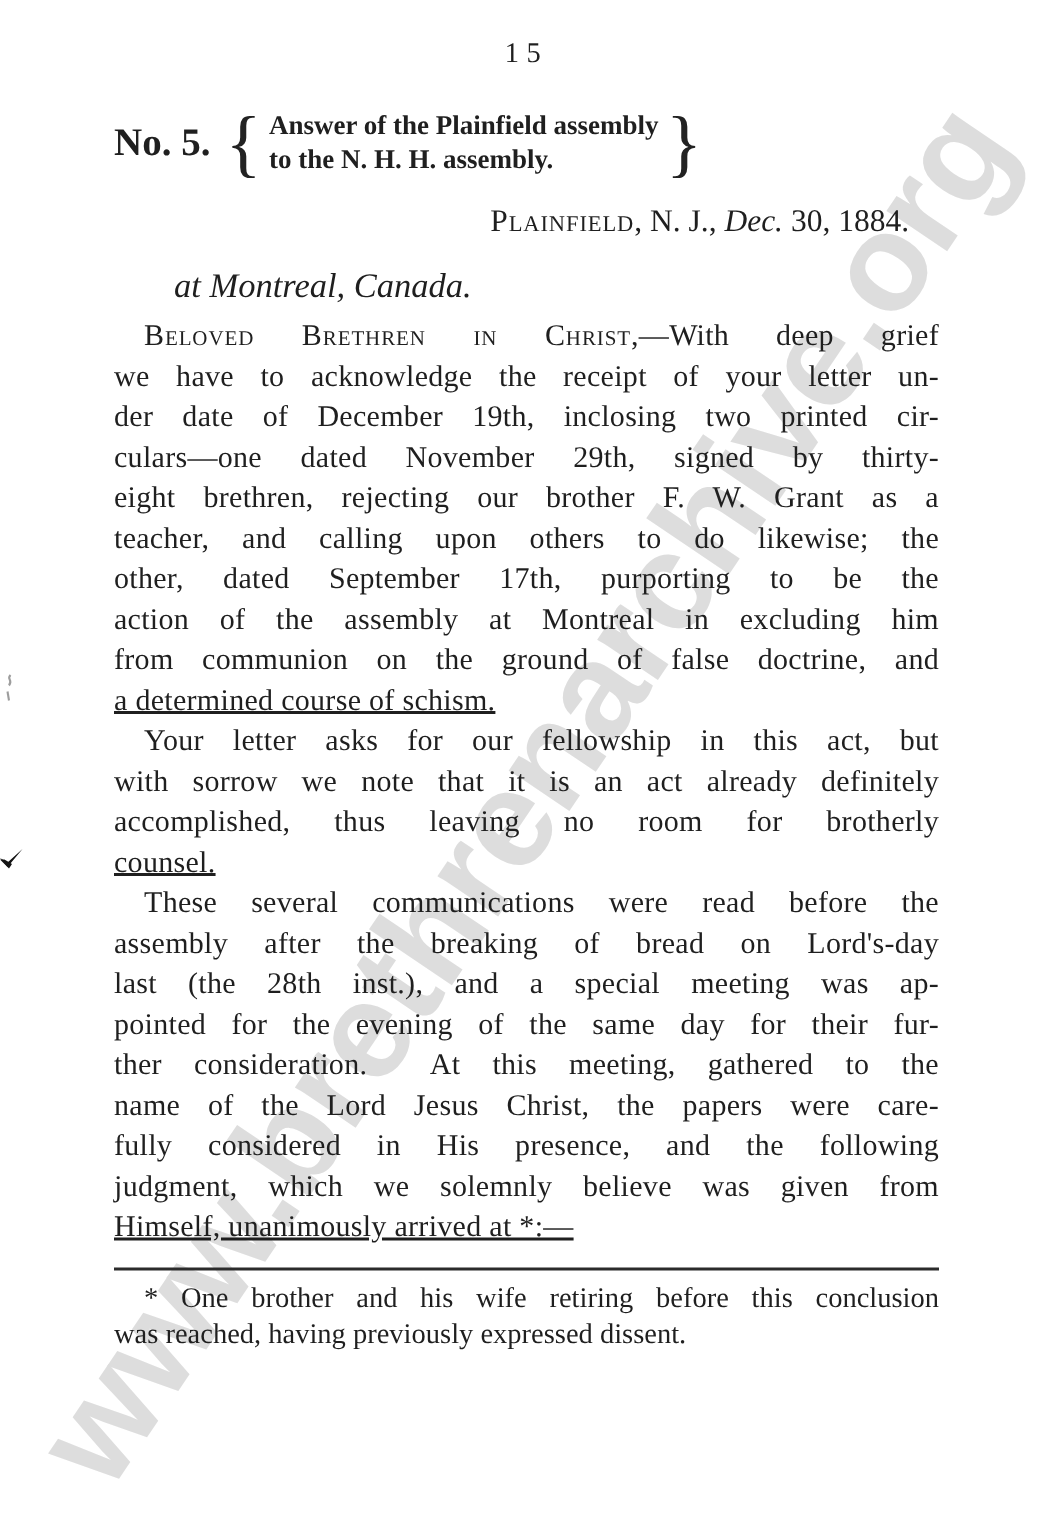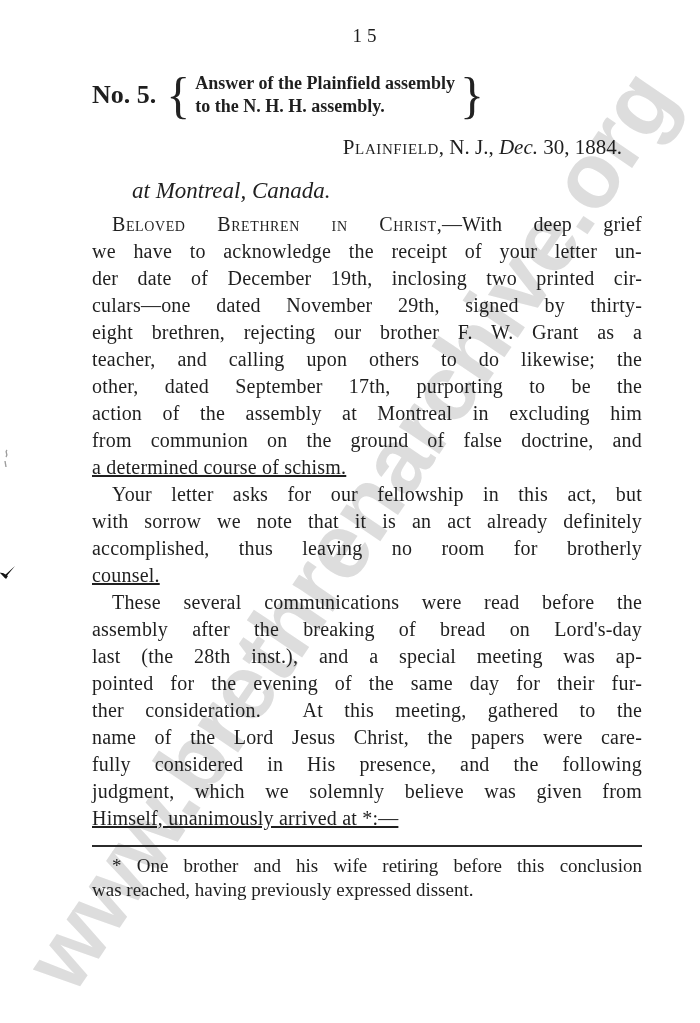--- a/index.html
+++ b/index.html
@@ -20,21 +20,21 @@
     font-size: 92px;
     letter-spacing: -1px;
     color: #c7c7c7;
     opacity: 0.6;
     white-space: nowrap;
     z-index: 0;
     user-select: none;
   }
   .content {
     position: absolute;
-    left: 92px; top: 0;
+    left: 76px; top: 0;
     width: 550px;
     z-index: 1;
   }
   .pageno {
     padding-top: 25px;
     text-align: center;
     font-size: 19px;
     letter-spacing: 5px;
   }
   .heading {

